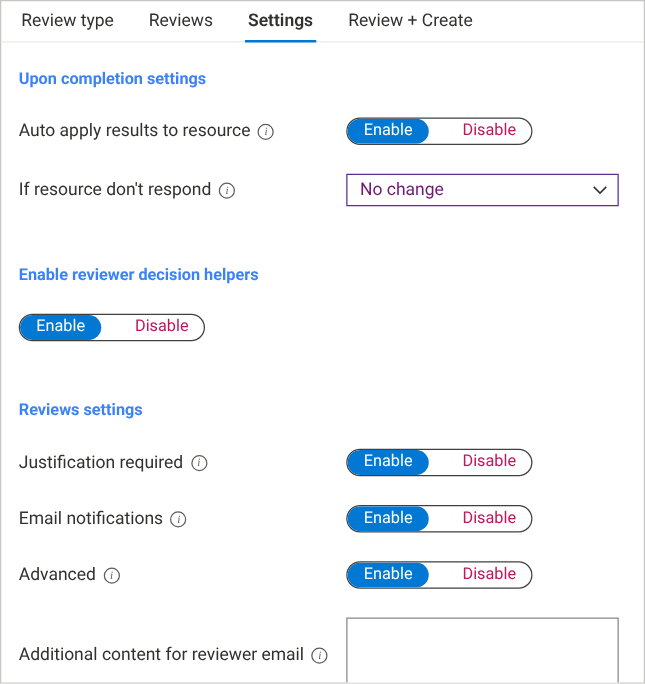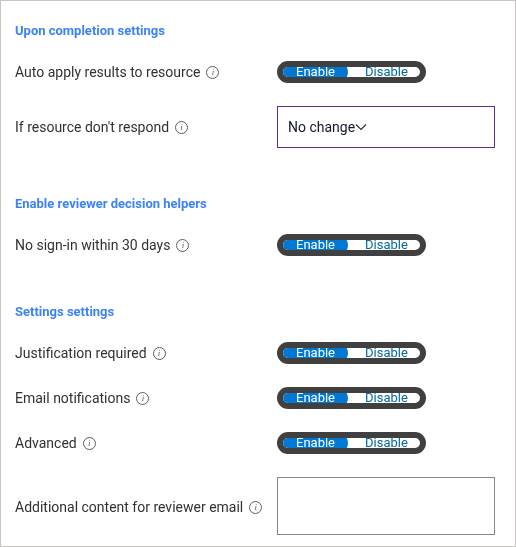--- a/index.html
+++ b/index.html
@@ -77,21 +77,21 @@
     line-height: 1;
     color: #605e5c;
     font-style: normal;
     font-family: Georgia, serif;
     cursor: default;
   }
   .info-icon::before { content: "i"; font-style: italic; }
   .toggle {
     display: inline-flex;
     align-items: center;
-    border: 6px solid #404040;
+    border: 1px solid #404040;
     border-radius: 12px;
     overflow: hidden;
     height: 22px;
     cursor: pointer;
     user-select: none;
     justify-content: space-between;
   }
   .toggle > span {
     padding: 0 13px;
     font-size: 13px;
@@ -100,33 +100,34 @@
     display: flex;
     align-items: center;
   }
   .toggle > span.on {
     background: #0078d4;
     color: #fff;
     border-radius: 11px;
     margin: 0;
   }
   .toggle > span.off {
-    color: #0369a1;
+    color: #be185d;
     background: transparent;
-    padding: 0 12px 0 17px;
+    padding: 0 12px 0 27px;
   }
   .select {
     flex: 1;
-    height: 42px;
+    height: 26px;
     border: 1px solid #5c2e91;
     display: flex;
     align-items: center;
+    justify-content: space-between;
     padding: 0 8px 0 10px;
     font-size: 14px;
-    color: #0f172a;
+    color: #701a75;
     background: #fff;
     cursor: pointer;
     max-width: 218px;
   }
   .chevron {
     width: 12px;
     height: 12px;
   }
   .chevron svg { display: block; }
   .textarea {
@@ -142,20 +143,26 @@
     outline: none;
   }
   .row.align-top { align-items: center; }
   .row.align-top .label { padding-top: 2px; }
 </style>
 </head>
 <body>
 
 <div class="frame">
 
+  <div class="tabs">
+    <div class="tab">Review type</div>
+    <div class="tab">Reviews</div>
+    <div class="tab selected">Settings</div>
+    <div class="tab">Review + Create</div>
+  </div>
 
   <div class="content">
 
     <div class="section-title">Upon completion settings</div>
 
     <div class="row">
       <div class="label">
         <span>Auto apply results to resource</span>
         <span class="info-icon"></span>
       </div>
@@ -176,31 +183,27 @@
           <svg viewBox="0 0 12 12" width="12" height="12">
               <path d="M1 3.5 L6 8.5 L11 3.5" fill="none" stroke="#323130" stroke-width="1.2"></path>
             </svg>
         </span>
       </div>
     </div>
 
     <div class="section-title gap-top">Enable reviewer decision helpers</div>
 
     <div class="row">
-      <div class="label">
-        <span>No sign-in within 30 days</span>
-        <span class="info-icon"></span>
-      </div>
-      <div class="toggle">
-        <span class="on">Enable</span>
-        <span class="off">Disable</span>
-      </div>
-    </div>
-
-    <div class="section-title gap-top">Settings settings</div>
+      <div class="toggle">
+        <span class="on">Enable</span>
+        <span class="off">Disable</span>
+      </div>
+    </div>
+
+    <div class="section-title gap-top">Reviews settings</div>
 
     <div class="row">
       <div class="label">
         <span>Justification required</span>
         <span class="info-icon"></span>
       </div>
       <div class="toggle">
         <span class="on">Enable</span>
         <span class="off">Disable</span>
       </div>

